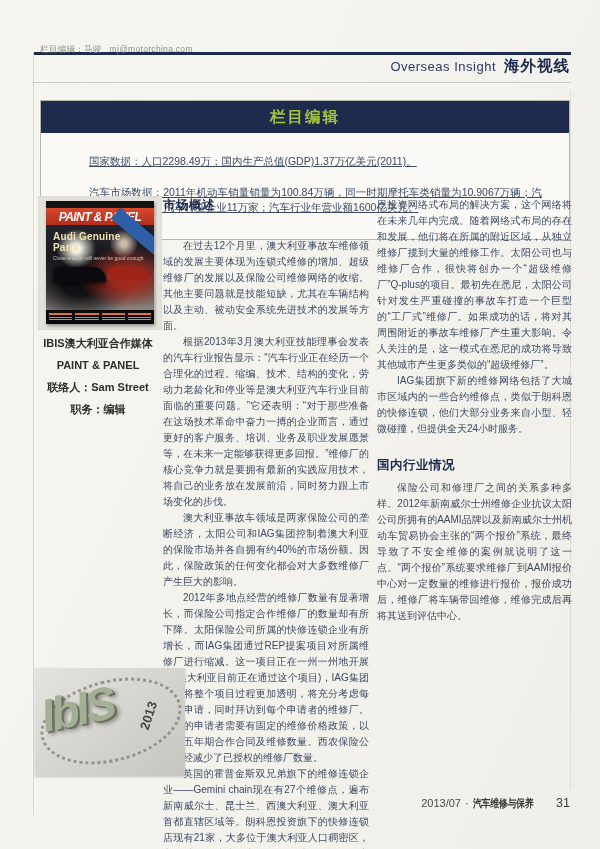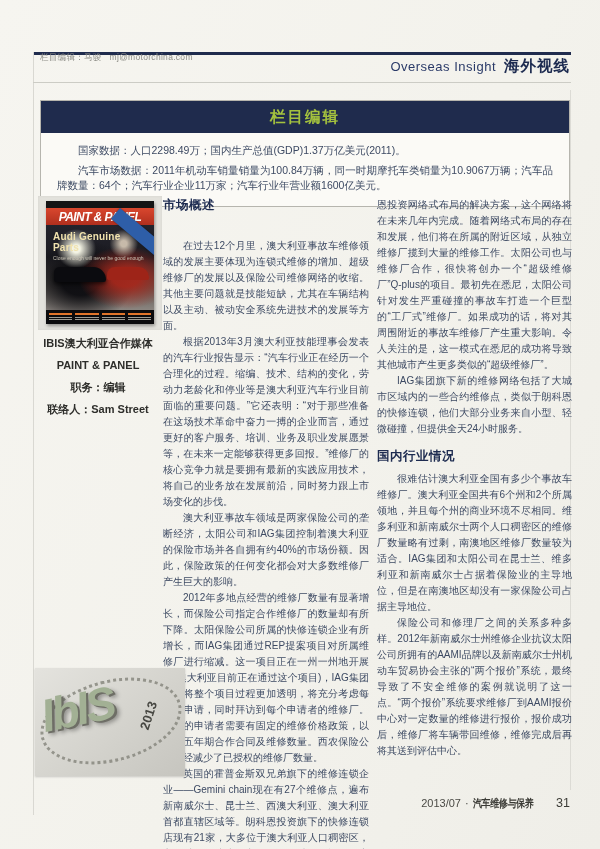--- a/index.html
+++ b/index.html
@@ -9,32 +9,32 @@
     background:#e9e8e3;
   }
   .page{
     position:relative;width:600px;height:849px;overflow:hidden;
     background:linear-gradient(115deg,#f6f5f0 0%,#f3f2ec 55%,#efeee8 100%);
   }
   
   .top-rule{position:absolute;left:33px;right:29px;top:52px;height:3px;background:#1f2b4d;}
   .left-rule{position:absolute;left:33px;top:52px;height:763px;width:1px;background:#d9d8d2;}
   .right-rule{position:absolute;right:29px;top:90px;height:700px;width:1px;background:#dcdbd5;}
-  .header-left{position:absolute;left:40px;top:52px;font-size:8.5px;color:#8e8e88;letter-spacing:.3px;}
+  .header-left{position:absolute;left:40px;top:44px;font-size:8.5px;color:#8e8e88;letter-spacing:.3px;}
   .header-left .email{margin-left:8px;}
   .header-right{position:absolute;right:30px;top:56px;white-space:nowrap;}
   .sec-en{font-size:13px;color:#2a3a68;margin-right:8px;letter-spacing:.5px;}
   .sec-cn{font-size:15.5px;font-weight:bold;color:#1d2b50;letter-spacing:1px;}
   .header-rule2{position:absolute;left:33px;right:29px;top:82px;height:1px;background:#ccccc5;}
   
   .title-box{position:absolute;left:40px;top:100px;width:528px;border:1px solid #b6b5ae;background:#fbfaf6;}
   .title-bar{height:32px;background:#1f2b4d;display:flex;align-items:center;justify-content:center;}
   .title-bar span{font-size:15.5px;font-weight:bold;color:#a4c23e;letter-spacing:2px;}
   .title-body{padding:6px 12px 8px 12px;}
-  .title-body p{margin:4px;font-size:10.5px;line-height:15.5px;color:#3d4a63;text-indent:2em;text-align:justify;}
+  .title-body p{margin:15px;font-size:10.5px;line-height:15.5px;color:#3d4a63;text-indent:2em;text-align:justify;text-decoration:underline;}
   
   .cover-frame{position:absolute;left:38px;top:196px;width:124px;height:134px;background:#e3e2dc;box-shadow:inset 0 0 3px rgba(0,0,0,.06);}
   .cover{position:absolute;left:8px;top:5px;width:108px;height:123px;background:#15151a;overflow:hidden;box-shadow:1px 2px 3px rgba(0,0,0,.35);}
   .cover-topline{height:7px;background:#141414;}
   .cover-masthead{height:17px;background:linear-gradient(#d9472e,#b02f1e);display:flex;align-items:center;justify-content:center;}
   .cover-masthead span{color:#fff;font-weight:bold;font-style:italic;font-size:12px;letter-spacing:-.6px;white-space:nowrap;}
   .cover-badge{position:absolute;top:26px;right:-18px;width:64px;height:14px;background:#2e5ea8;transform:rotate(40deg);box-shadow:0 0 2px rgba(0,0,0,.4);}
   .cover-scene{position:absolute;top:24px;left:0;right:0;bottom:14px;
     background:
       radial-gradient(circle at 28% 28%, rgba(255,255,238,.95) 0 4%, rgba(255,255,238,0) 20%),
@@ -50,21 +50,21 @@
   .cover-footstrip{position:absolute;bottom:0;left:0;right:0;height:14px;background:#0b0b0d;display:flex;gap:3px;padding:3px 3px;box-sizing:border-box;}
   .cover-footstrip i{flex:1;display:block;background:
       linear-gradient(#e0742a 0 2px, transparent 2px 4px, #9a9a94 4px 5px, transparent 5px 6px, #9a9a94 6px 7px, transparent 7px);}
   .side-info{position:absolute;left:36px;top:332px;width:124px;text-align:center;}
   .side-info div{font-size:11px;font-weight:bold;color:#2e2e2b;line-height:22px;white-space:nowrap;}
   
   .col{position:absolute;top:197px;}
   .col1{left:163px;width:206px;}
   .col2{left:377px;width:195px;}
   .col h3{margin:0 0 24px 0;font-size:12.5px;font-weight:bold;color:#1d2b50;letter-spacing:.5px;}
-  .col h3.mid{margin:11px 0 6px 0;}
+  .col h3.mid{margin:20px 0 6px 0;}
   .col p{margin:0;font-size:10px;line-height:16px;color:#3d4a63;text-align:justify;}
   .col p.indent{text-indent:2em;}
   
   .ibis{position:absolute;left:35px;top:668px;width:150px;height:108px;overflow:hidden;
     background:linear-gradient(140deg,#e4e3de 0%,#d4d3cd 55%,#c6c5bf 100%);
     box-shadow:0 1px 2px rgba(0,0,0,.18);}
   .ibis-ring{position:absolute;left:4px;top:12px;width:138px;height:76px;border:3px dotted #84847b;border-radius:50%;transform:rotate(-14deg);opacity:.8;}
   .ibis-text{position:absolute;left:6px;top:14px;font-size:46px;font-weight:bold;font-style:italic;letter-spacing:-3px;
     color:#a2b094;text-shadow:2px 2px 0 #6e6e66,4px 4px 4px rgba(0,0,0,.35);transform:rotate(-12deg);}
   .ibis-year{position:absolute;right:22px;top:40px;font-size:13px;font-weight:bold;color:#474742;transform:rotate(-72deg);}
@@ -121,38 +121,37 @@
           <i></i>
           <i></i>
           <i></i>
         </div>
     </div>
   </div>
 
   <div class="side-info">
     <div>IBIS澳大利亚合作媒体</div>
     <div>PAINT &amp; PANEL</div>
+    <div>联络人：Sam Street</div>
     <div>职务：编辑</div>
-    <div>联络人：Sam Street</div>
   </div>
 
   <div class="col col1">
     <h3>市场概述</h3>
     <p class="indent">在过去12个月里，澳大利亚事故车维修领域的发展主要体现为连锁式维修的增加、超级维修厂的发展以及保险公司维修网络的收缩。其他主要问题就是技能短缺，尤其在车辆结构以及主动、被动安全系统先进技术的发展等方面。</p>
     <p class="indent">根据2013年3月澳大利亚技能理事会发表的汽车行业报告显示：“汽车行业正在经历一个合理化的过程。缩编、技术、结构的变化，劳动力老龄化和停业等是澳大利亚汽车行业目前面临的重要问题。”它还表明：“对于那些准备在这场技术革命中奋力一搏的企业而言，通过更好的客户服务、培训、业务及职业发展愿景等，在未来一定能够获得更多回报。”维修厂的核心竞争力就是要拥有最新的实践应用技术，将自己的业务放在发展前沿，同时努力跟上市场变化的步伐。</p>
     <p class="indent">澳大利亚事故车领域是两家保险公司的垄断经济，太阳公司和IAG集团控制着澳大利亚的保险市场并各自拥有约40%的市场份额。因此，保险政策的任何变化都会对大多数维修厂产生巨大的影响。</p>
     <p class="indent">2012年多地点经营的维修厂数量有显著增长，而保险公司指定合作维修厂的数量却有所下降。太阳保险公司所属的快修连锁企业有所增长，而IAG集团通过REP提案项目对所属维修厂进行缩减。这一项目正在一州一州地开展(西澳大利亚目前正在通过这个项目)，IAG集团努力将整个项目过程更加透明，将充分考虑每一份申请，同时拜访到每个申请者的维修厂。成功的申请者需要有固定的维修价格政策，以换取五年期合作合同及维修数量。西农保险公司已经减少了已授权的维修厂数量。</p>
     <p class="indent">英国的霍普金斯双兄弟旗下的维修连锁企业——Gemini chain现在有27个维修点，遍布新南威尔士、昆士兰、西澳大利亚、澳大利亚首都直辖区域等。朗科恩投资旗下的快修连锁店现有21家，大多位于澳大利亚人口稠密区，它仅维修一些小的车辆损伤，维修厂运转效率极高，一个星期的维修量是其他维修厂平均维修量的四倍。快修服务是朗科</p>
   </div>
 
   <div class="col col2">
     <p>恩投资网络式布局的解决方案，这个网络将在未来几年内完成。随着网络式布局的存在和发展，他们将在所属的附近区域，从独立维修厂揽到大量的维修工作。太阳公司也与维修厂合作，很快将创办一个“超级维修厂”Q-plus的项目。最初先在悉尼，太阳公司针对发生严重碰撞的事故车打造一个巨型的“工厂式”维修厂。如果成功的话，将对其周围附近的事故车维修厂产生重大影响。令人关注的是，这一模式在悉尼的成功将导致其他城市产生更多类似的“超级维修厂”。</p>
     <p class="indent">IAG集团旗下新的维修网络包括了大城市区域内的一些合约维修点，类似于朗科恩的快修连锁，他们大部分业务来自小型、轻微碰撞，但提供全天24小时服务。</p>
     <h3 class="mid">国内行业情况</h3>
-    <p class="indent">很难估计澳大利亚全国有多少个事故车维修厂。澳大利亚全国共有6个州和2个所属领地，并且每个州的商业环境不尽相同。维多利亚和新南威尔士两个人口稠密区的维修厂数量略有过剩，南澳地区维修厂数量较为适合。IAG集团和太阳公司在昆士兰、维多利亚和新南威尔士占据着保险业的主导地位，但是在南澳地区却没有一家保险公司占据主导地位。</p>
     <p class="indent">保险公司和修理厂之间的关系多种多样。2012年新南威尔士州维修企业抗议太阳公司所拥有的AAMI品牌以及新南威尔士州机动车贸易协会主张的“两个报价”系统，最终导致了不安全维修的案例就说明了这一点。“两个报价”系统要求维修厂到AAMI报价中心对一定数量的维修进行报价，报价成功后，维修厂将车辆带回维修，维修完成后再将其送到评估中心。</p>
   </div>
 
   <div class="ibis">
     <div class="ibis-ring"></div>
     <div class="ibis-text">IbIS</div>
     <div class="ibis-year">2013</div>
   </div>
 
   <div class="footer">

